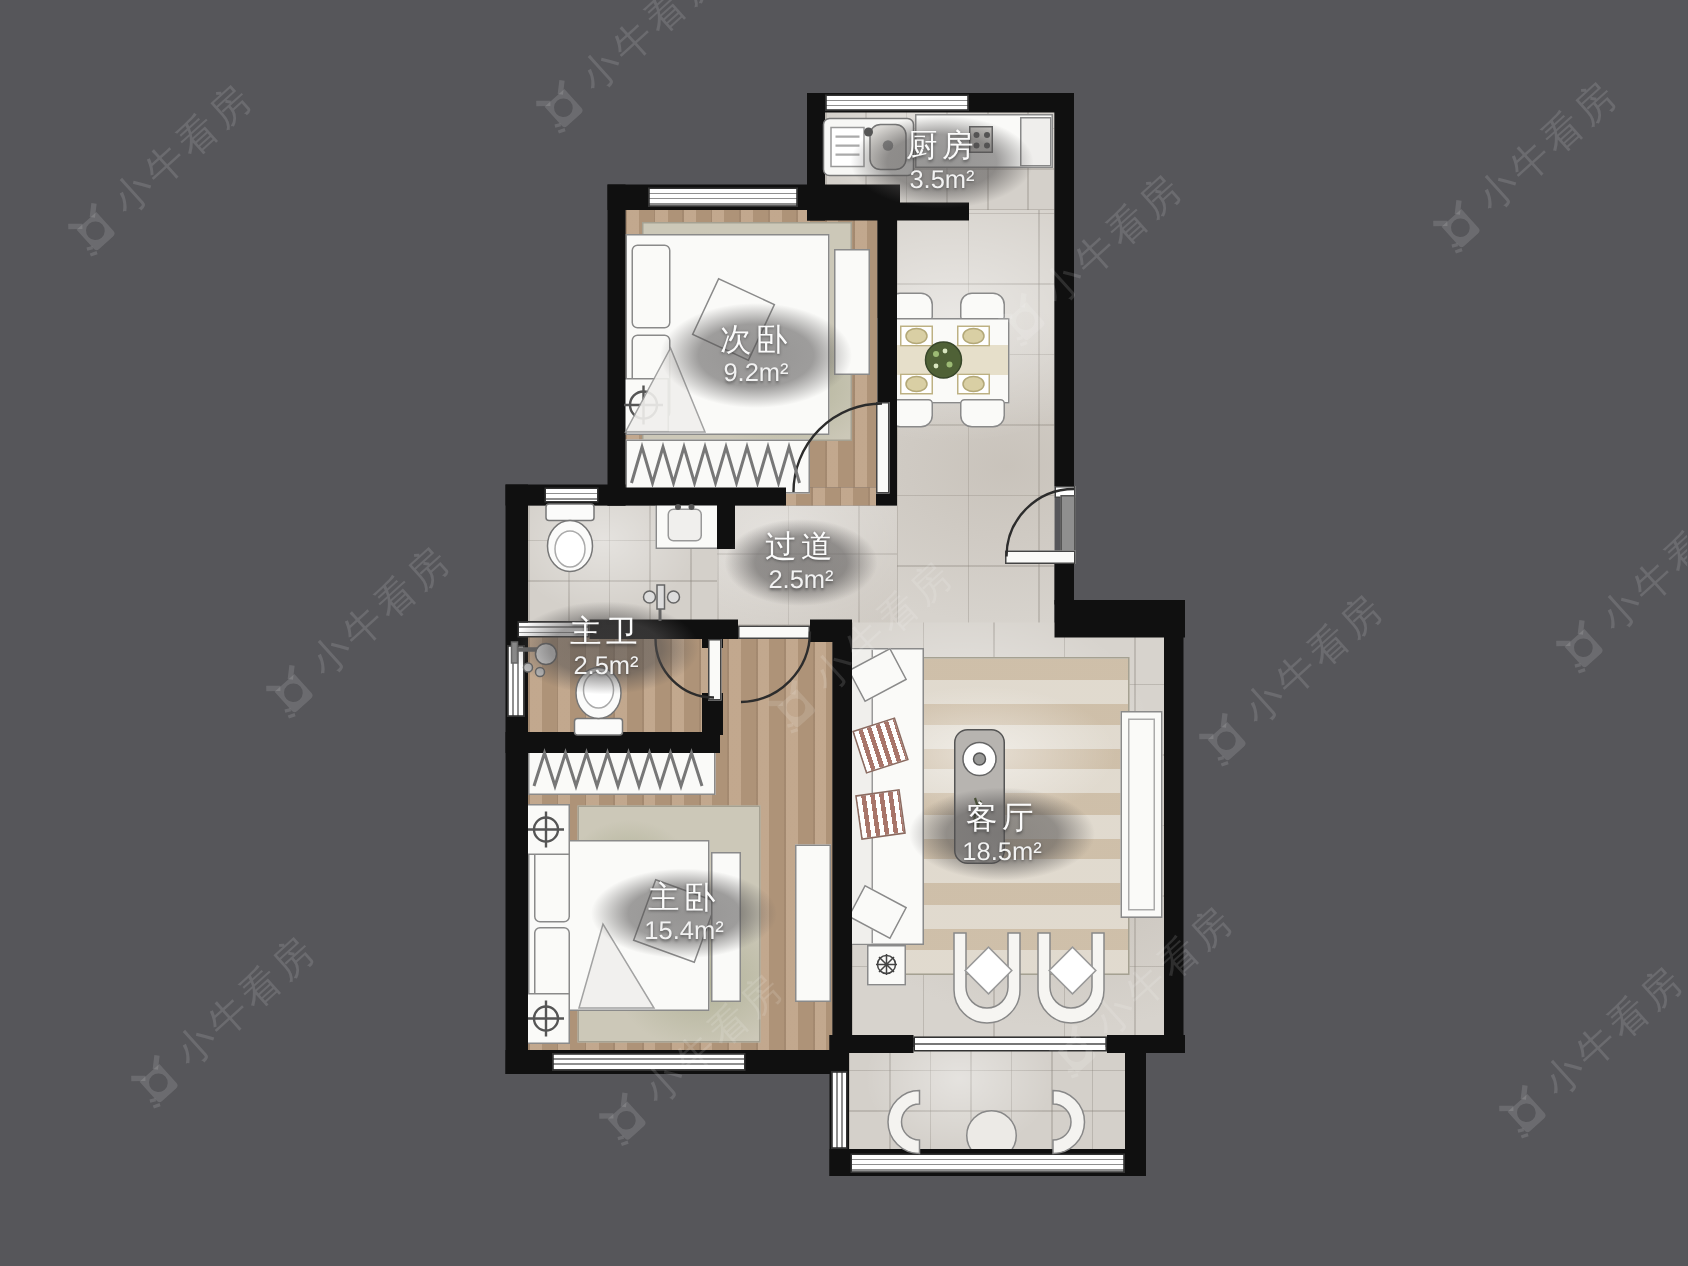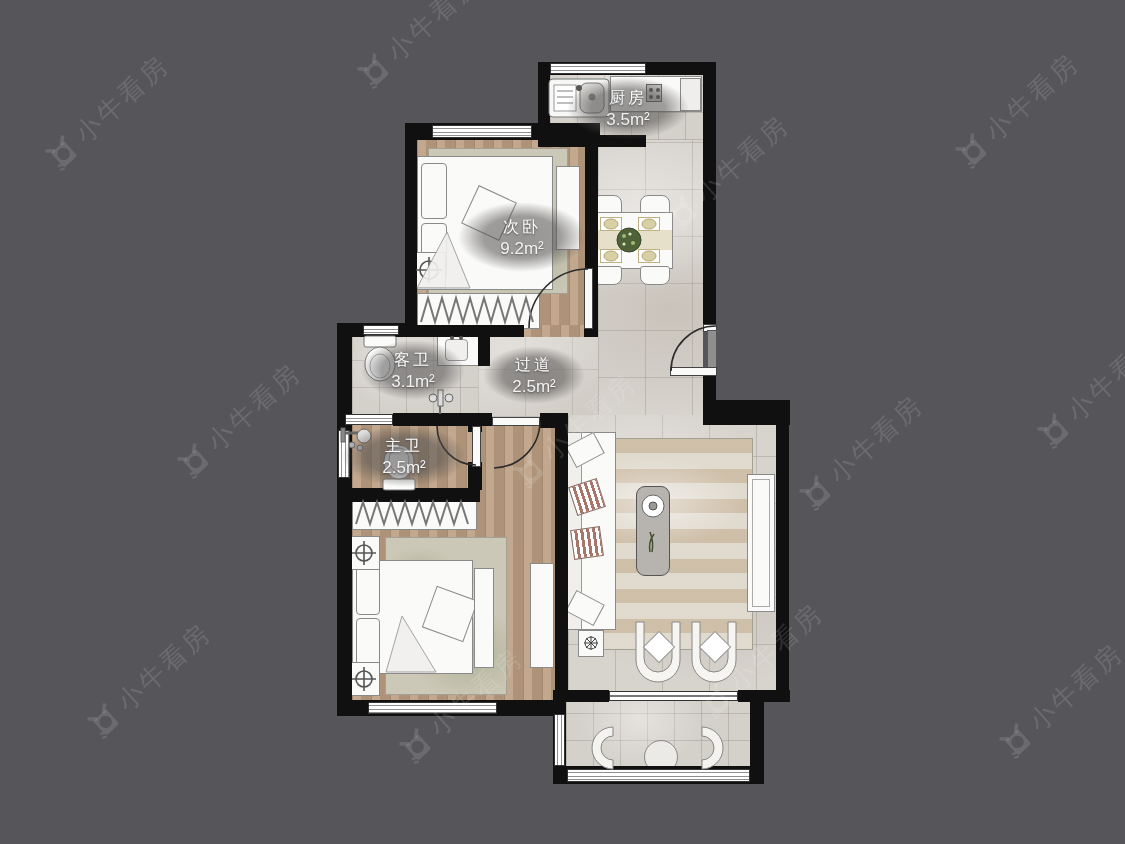--- a/index.html
+++ b/index.html
@@ -33,21 +33,21 @@
   .winV{position:absolute;background:repeating-linear-gradient(90deg,#ffffff 0 2.5px,#8f8f8f 2.5px 3.5px);border:1px solid #333;}
   .slider{position:absolute;background:linear-gradient(180deg,#fff 0 3.5px,#777 3.5px 5px,#fff 5px 100%);border:1px solid #333;}
   .white{position:absolute;background:#fafaf8;border:1px solid #8a8a8a;}
   .grayp{position:absolute;background:#8f8f8f;border:1px solid #555;}
   .ov{position:absolute;left:0;top:0;z-index:5;pointer-events:none;}
   
   .lbl{position:absolute;z-index:6;display:flex;flex-direction:column;align-items:center;justify-content:center;
        transform:translate(-50%,-50%);
        background:radial-gradient(closest-side, rgba(82,80,80,.60) 0%, rgba(82,80,80,.55) 60%, rgba(82,80,80,0) 100%);
        border-radius:50%;}
-  .lbl .nm{font-size:16px;line-height:24px;color:#fbfbfb;letter-spacing:3px;text-shadow:0 1px 2px rgba(50,50,50,.65);}
+  .lbl .nm{font-size:21px;line-height:24px;color:#fbfbfb;letter-spacing:3px;text-shadow:0 1px 2px rgba(50,50,50,.65);}
   .lbl .ar{font-size:17px;line-height:20px;color:#f2f2f2;text-shadow:0 1px 2px rgba(50,50,50,.6);}
   
   .wm-layer{position:absolute;inset:0;z-index:7;pointer-events:none;}
   .wm{position:absolute;display:flex;align-items:center;gap:6px;color:rgba(255,255,255,.13);
       transform:translate(-50%,-50%) rotate(-42deg);font-size:26px;letter-spacing:3px;white-space:nowrap;}
   .wm svg{width:32px;height:32px;fill:currentColor;stroke:currentColor;}
   .wm:nth-child(1){left:108px;top:112px;} .wm:nth-child(2){left:420px;top:30px;}
   .wm:nth-child(3){left:728px;top:172px;} .wm:nth-child(4){left:1018px;top:110px;}
   .wm:nth-child(5){left:240px;top:420px;} .wm:nth-child(6){left:575px;top:430px;}
   .wm:nth-child(7){left:862px;top:452px;} .wm:nth-child(8){left:1100px;top:390px;}
@@ -278,36 +278,40 @@
     <g fill="#f4f3f0" stroke="#888">
       <path d="M613 727 a21 21 0 1 0 0 42 v-9 a12 12 0 1 1 0 -24 z"></path>
       <path d="M702 727 a21 21 0 1 1 0 42 v-9 a12 12 0 1 0 0 -24 z"></path>
     </g>
   </svg>
 
   <div class="lbl" style="left:628px;top:108px;width:122px;height:62px">
     <div class="nm">厨房</div>
     <div class="ar">3.5m²</div>
   </div>
-  <div class="lbl" style="left:522px;top:237px;width:128px;height:70px">
+  <div class="lbl" style="left:504px;top:237px;width:128px;height:70px">
     <div class="nm">次卧</div>
     <div class="ar">9.2m²</div>
-  </div>
-  <div class="lbl" style="left:413px;top:370px;width:104px;height:60px">
-    <div class="nm">客卫</div>
-    <div class="ar">3.1m²</div>
   </div>
   <div class="lbl" style="left:534px;top:375px;width:102px;height:58px">
     <div class="nm">过道</div>
     <div class="ar">2.5m²</div>
   </div>
-  <div class="lbl" style="left:404px;top:456px;width:124px;height:62px">
+  <div class="lbl" style="left:404px;top:432px;width:124px;height:62px">
     <div class="nm">主卫</div>
     <div class="ar">2.5m²</div>
   </div>
+  <div class="lbl" style="left:668px;top:556px;width:124px;height:62px">
+    <div class="nm">客厅</div>
+    <div class="ar">18.5m²</div>
+  </div>
+  <div class="lbl" style="left:456px;top:609px;width:124px;height:60px">
+    <div class="nm">主卧</div>
+    <div class="ar">15.4m²</div>
+  </div>
 
   <div class="wm-layer">
     <div class="wm">
         <svg viewBox="0 0 36 36">
           <path fill-rule="evenodd" stroke="none" d="M8 9 h20 v19 a3 3 0 0 1 -3 3 h-14 a3 3 0 0 1 -3 -3 z M25 19 a7 7 0 1 1 -14 0 a7 7 0 1 1 14 0 z"></path>
           <path d="M5 3 L13 10 M31 3 L23 10" fill="none" stroke-width="4"></path>
           <path d="M3 30 l5 2 M4 25 l4 2" fill="none" stroke-width="2.5"></path>
         </svg>
         <span>小牛看房</span>
       </div>

